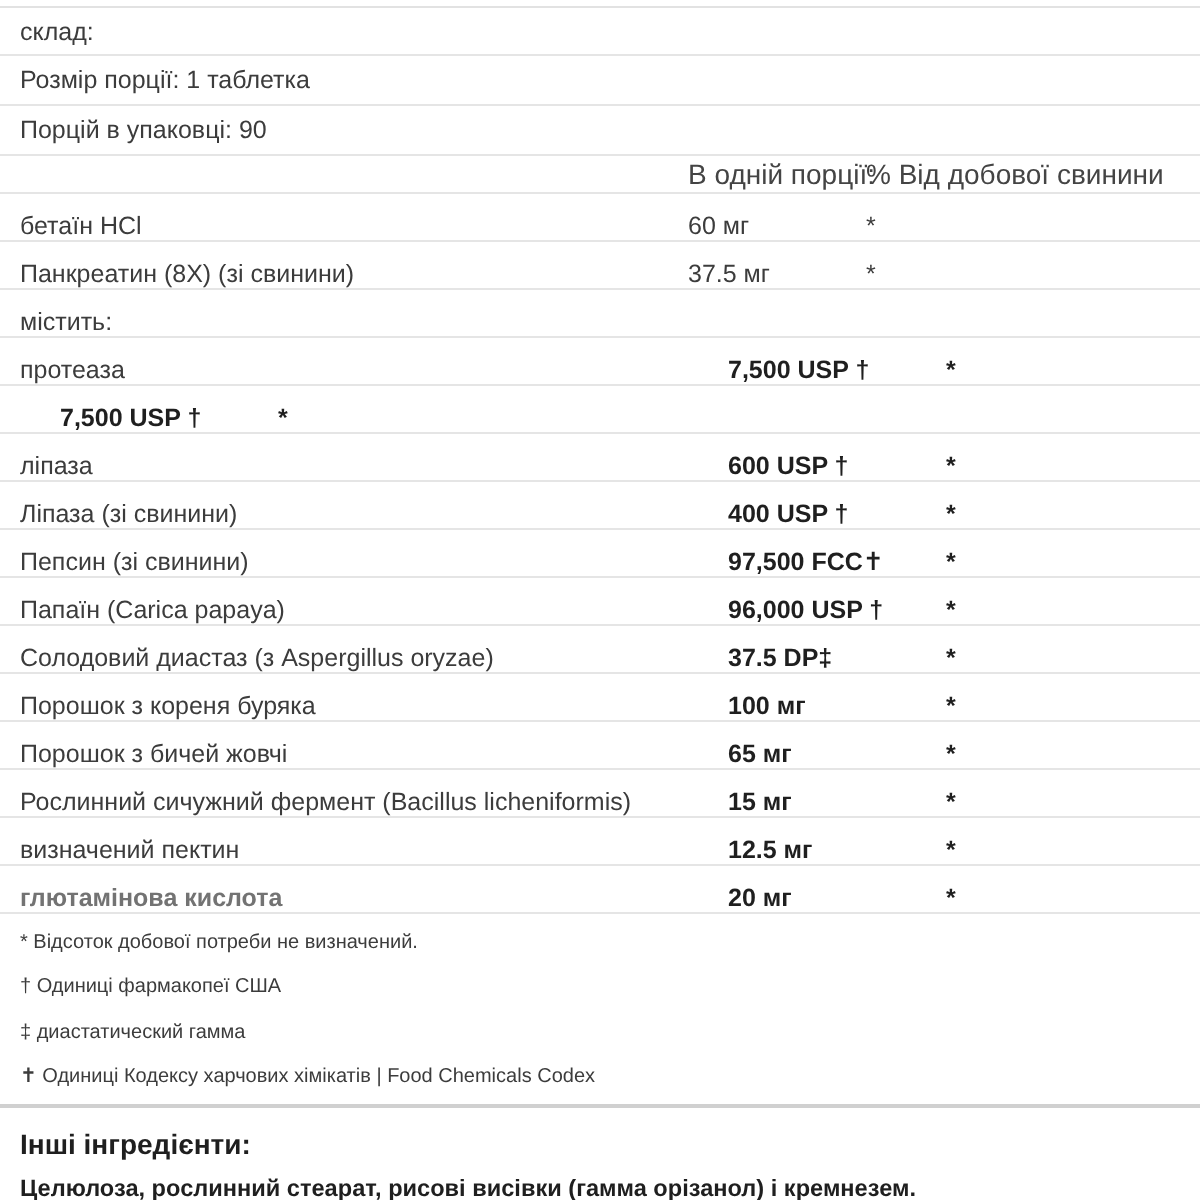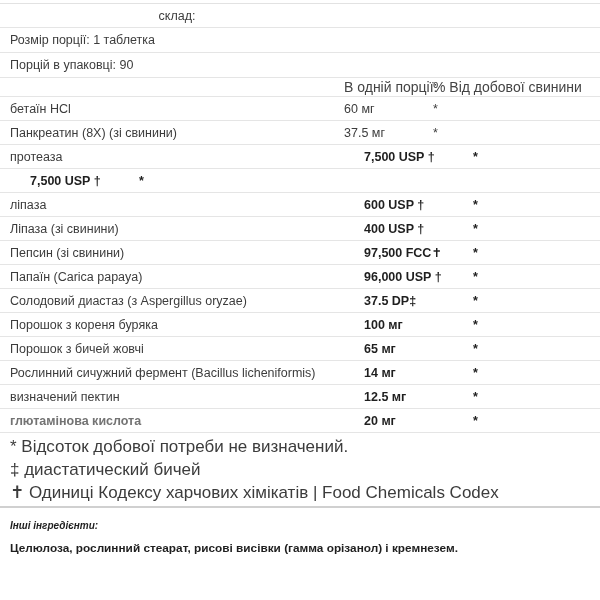--- a/index.html
+++ b/index.html
@@ -15,55 +15,54 @@
     padding-top: 3px;
     overflow: hidden;
   }
   .r {
     box-sizing: border-box;
     display: flex;
     align-items: center;
     border-bottom: 1px solid #e5e5e5;
     padding: 0 10px;
   }
-  .r.top-line { border-top: 1px solid #e2e2e2; text-align: center; }
+  .r.top-line { border-top: 1px solid #e2e2e2; }
   .info { height: 25px; }
   .head { height: 19px; font-size: 14px; color: #444; }
-  .ing  { height: 24px; }
+  .ing  { height: 24px; align-items: flex-end; }
   .label { flex: none; width: 334px; white-space: nowrap; overflow: hidden; }
   .amount { flex: none; width: 89px; white-space: nowrap; }
   .dv { flex: 1; white-space: nowrap; }
   .bold-value .amount, .bold-value .dv { font-weight: 700; color: #1f1f1f; margin-left: 20px; }
   .bold-label .label { font-weight: 700; color: #737373; }
   .footnotes {
     box-sizing: border-box;
     padding: 3px 10px 0 10px;
   }
   .footnote {
     height: 22.5px;
     display: flex;
     align-items: center;
-    font-size: 17px;
+    font-size: 10px;
     color: #3c3c3c;
     white-space: nowrap;
   }
   .bottom {
     box-sizing: border-box;
     border-top: 2px solid #d0d0d0;
     margin-top: 2px;
     padding: 7px 10px 0 10px;
   }
   .other-heading {
     font-weight: 700;
     color: #1f1f1f;
-    font-size: 10px;
+    font-size: 14px;
     height: 22px;
     display: flex;
     align-items: center;
-    font-style: italic;
   }
   .other-text {
     font-weight: 700;
     color: #1f1f1f;
     font-size: 11.8px;
     height: 22px;
     display: flex;
     align-items: center;
     white-space: nowrap;
   }
@@ -95,20 +94,25 @@
     <span class="amount">60 мг</span>
     <span class="dv">*</span>
   </div>
 
   <div class="r ing">
     <span class="label">Панкреатин (8X) (зі свинини)</span>
     <span class="amount">37.5 мг</span>
     <span class="dv">*</span>
   </div>
 
+  <div class="r ing">
+    <span class="label">містить:</span>
+    <span class="amount"></span>
+    <span class="dv"></span>
+  </div>
 
   <div class="r ing bold-value">
     <span class="label">протеаза</span>
     <span class="amount">7,500 USP †</span>
     <span class="dv">*</span>
   </div>
 
   <div class="r ing bold-value">
     <span class="amount">7,500 USP †</span>
     <span class="dv">*</span>
@@ -151,42 +155,43 @@
   </div>
 
   <div class="r ing bold-value">
     <span class="label">Порошок з бичей жовчі</span>
     <span class="amount">65 мг</span>
     <span class="dv">*</span>
   </div>
 
   <div class="r ing bold-value">
     <span class="label">Рослинний сичужний фермент (Bacillus licheniformis)</span>
-    <span class="amount">14 мг</span>
+    <span class="amount">15 мг</span>
     <span class="dv">*</span>
   </div>
 
   <div class="r ing bold-value">
     <span class="label">визначений пектин</span>
     <span class="amount">12.5 мг</span>
     <span class="dv">*</span>
   </div>
 
   <div class="r ing bold-value bold-label">
     <span class="label">глютамінова кислота</span>
     <span class="amount">20 мг</span>
     <span class="dv">*</span>
   </div>
 </div>
 
   <div class="footnotes">
   <div class="footnote">* Відсоток добової потреби не визначений.</div>
 
+  <div class="footnote">† Одиниці фармакопеї США</div>
 
-  <div class="footnote">‡ диастатический бичей</div>
+  <div class="footnote">‡ диастатический гамма</div>
 
   <div class="footnote">✝ Одиниці Кодексу харчових хімікатів | Food Chemicals Codex</div>
 </div>
 
   <div class="bottom">
     <div class="other-heading">Інші інгредієнти:</div>
     <div class="other-text">Целюлоза, рослинний стеарат, рисові висівки (гамма орізанол) і кремнезем.</div>
   </div>
 
 </div>

